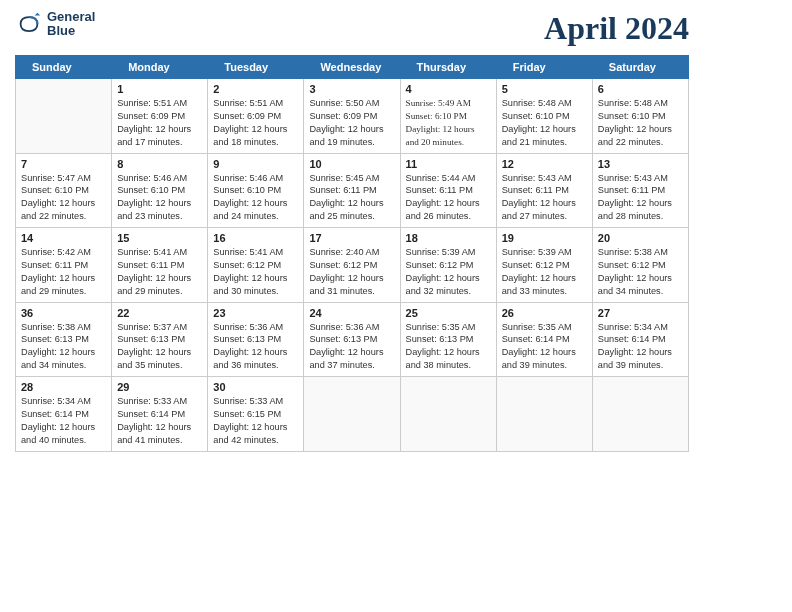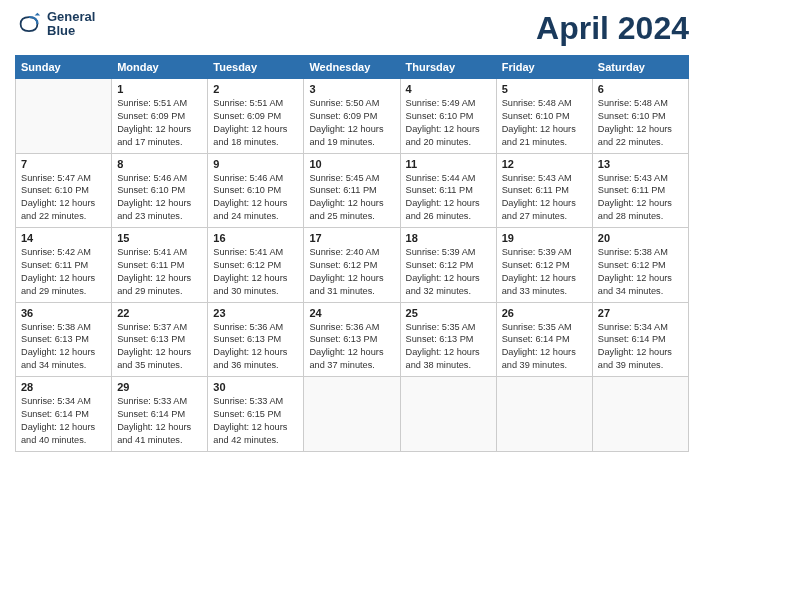--- a/index.html
+++ b/index.html
@@ -34,41 +34,42 @@
       line-height: 1.1;
       color: #1a3a5c;
     }
     .logo-icon {
       width: 28px;
       height: 28px;
       margin-right: 4px;
     }
     .title-block {
       text-align: left;
+      font-family: Liberation Serif, serif;
     }
     .title-block h1 {
       font-size: 32px;
       color: #1a3a5c;
       font-weight: bold;
     }
     .title-block h2 {
       font-size: 14px;
       color: #333;
       font-weight: normal;
     }
     .calendar {
       width: 100%;
       border-collapse: collapse;
       font-size: 10px;
     }
     .calendar thead tr th {
       background: #2c6fad;
       color: #fff;
       text-align: left;
-      padding: 5px 5px;
+      padding: 5px 16px;
       font-size: 11px;
       font-weight: bold;
       border: 1px solid #2c6fad;
     }
     .calendar tbody tr td {
       border: 1px solid #ccc;
       vertical-align: top;
       padding: 4px 5px;
       width: calc(100% / 7);
       min-height: 72px;
@@ -142,21 +143,21 @@
           </td>
           <td>
             <span class="day-num">3</span>
             <div class="day-info" style="white-space: pre-line;">Sunrise: 5:50 AM
 Sunset: 6:09 PM
 Daylight: 12 hours
 and 19 minutes.</div>
           </td>
           <td>
             <span class="day-num">4</span>
-            <div class="day-info" style="white-space: pre-line;">Sunrise: 5:49 AM
+            <div class="day-info" style="white-space: pre-line; font-family: Liberation Serif, serif;">Sunrise: 5:49 AM
 Sunset: 6:10 PM
 Daylight: 12 hours
 and 20 minutes.</div>
           </td>
           <td>
             <span class="day-num">5</span>
             <div class="day-info" style="white-space: pre-line;">Sunrise: 5:48 AM
 Sunset: 6:10 PM
 Daylight: 12 hours
 and 21 minutes.</div>

